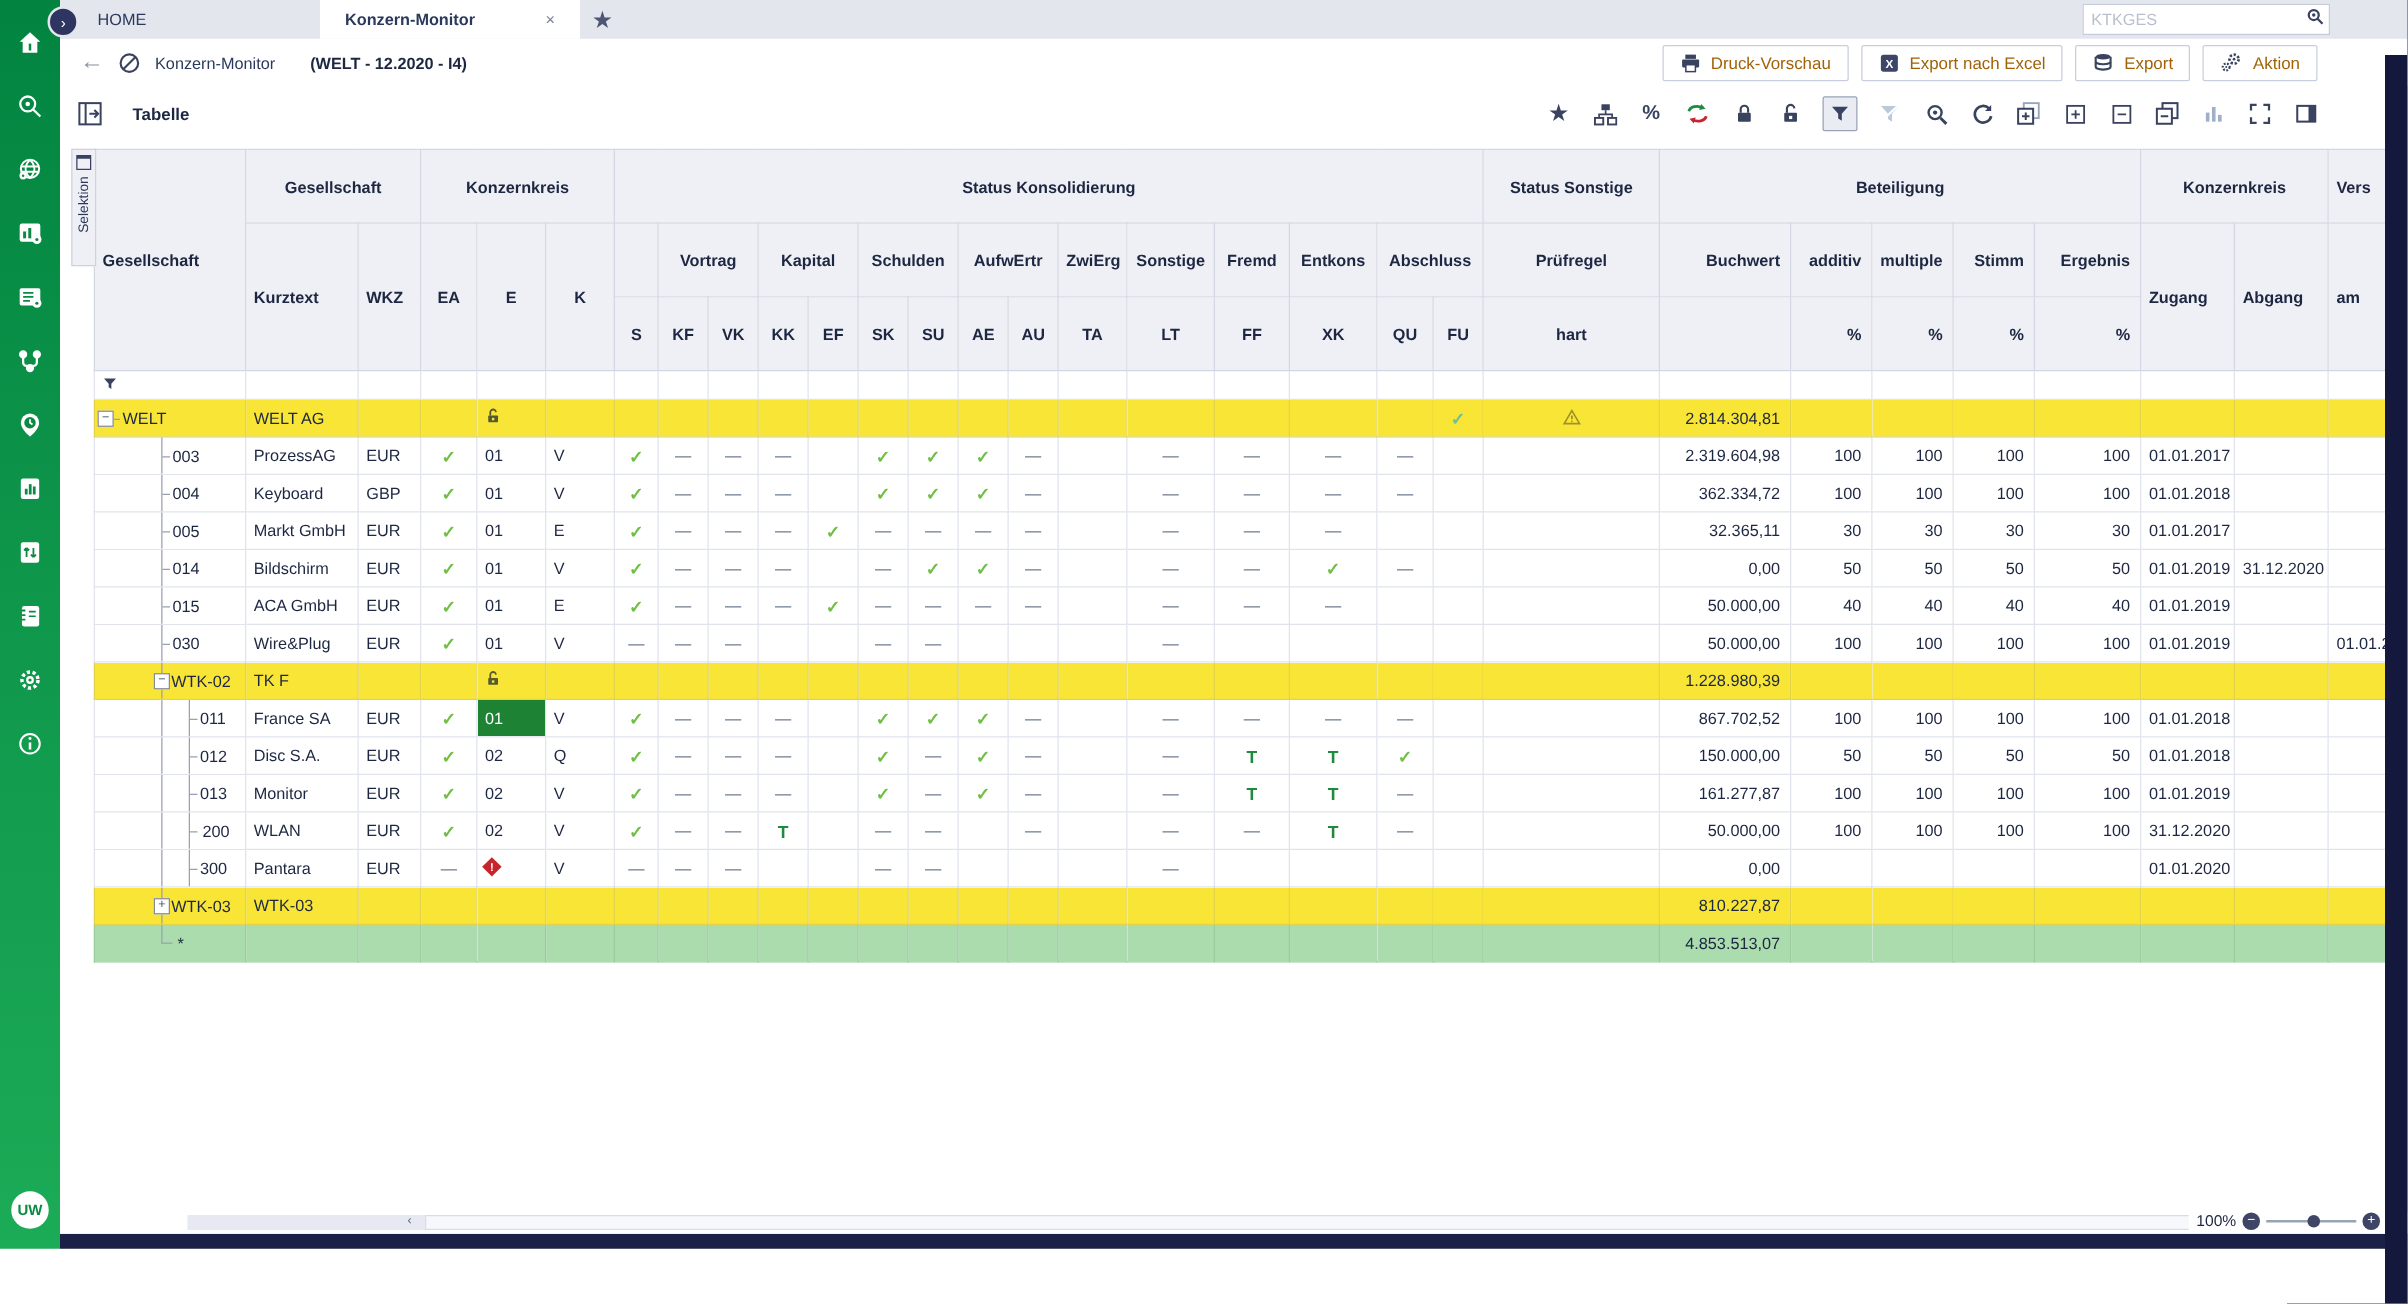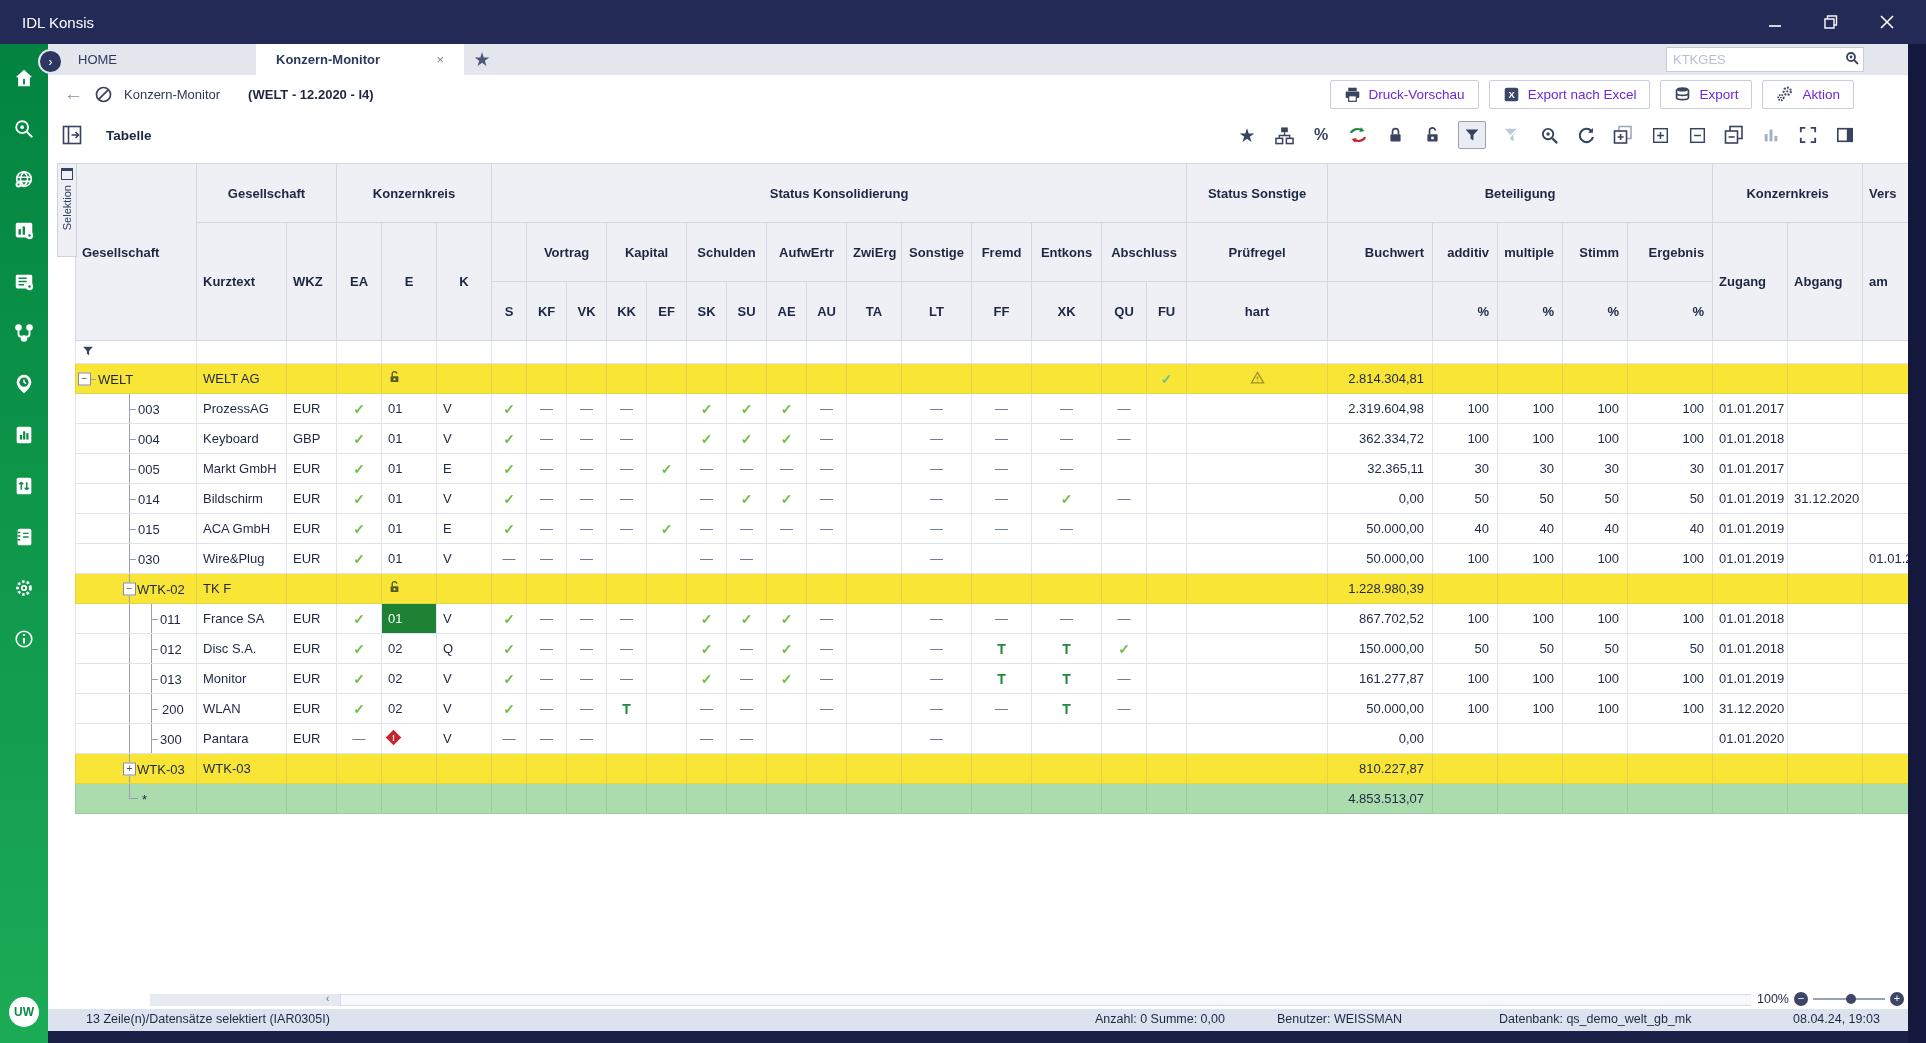--- a/index.html
+++ b/index.html
@@ -37,21 +37,21 @@
                     font-family:"Liberation Sans",sans-serif;}
   .tab-search input::placeholder{color:#b9bfcd;}
   
   .actionbar{height:38px;background:#fff;display:flex;align-items:center;padding-left:16px;flex:none;}
   .back-arrow{color:#8a92a6;font-size:19px;margin-right:12px;}
   .slash-ic{margin-right:12px;display:flex;}
   .bc-title{font-size:13px;color:#2b3a5c;}
   .bc-ctx{font-size:13px;font-weight:bold;margin-left:28px;text-align:right;}
   .action-buttons{margin-left:auto;display:flex;gap:10px;margin-right:72px;}
   .btn{height:27px;border:1px solid #c9cede;border-radius:2px;background:#fff;display:flex;
-       align-items:center;gap:8px;padding:0 13px;font-size:13.5px;color:#6d28d9;cursor:default;}
+       align-items:center;gap:8px;padding:0 13px;font-size:13.5px;color:#a16207;cursor:default;}
   
   .tablebar{height:44px;display:flex;align-items:center;padding-left:14px;flex:none;gap:12px;}
   .tbl-ic{margin-right:12px;display:flex;}
   .panel-title{font-size:13.5px;font-weight:bold;}
   .tool-icons{margin-left:auto;display:flex;gap:15px;align-items:center;margin-right:70px;}
   .tool{width:22px;height:22px;display:flex;align-items:center;justify-content:center;font-size:17px;color:#39425f;}
   .tool.active{border:1px solid #9aa2b8;background:#e9ecf3;border-radius:2px;width:26px;height:26px;}
   
   .workarea{flex:1;position:relative;padding-left:27px;padding-top:6px;}
   .sel-tab{position:absolute;left:9px;top:6px;width:18px;height:88px;background:#eef0f5;
@@ -100,41 +100,20 @@
   
   .statusbar{height:22px;background:#dde2ef;position:relative;font-size:12.5px;flex:none;}
   .sb{position:absolute;top:3px;}
   .bottomstrip{height:12px;background:#1b2047;flex:none;}
 </style>
 </head>
 <body>
 
 <div class="app">
 
-  <div class="titlebar">
-    <span>IDL Konsis</span>
-    <div class="win-controls">
-      <span class="win-btn">
-        <svg width="14" height="14">
-            <path d="M1 11h12" stroke="#fff" stroke-width="1.6"></path>
-          </svg>
-        </span>
-      <span class="win-btn">
-        <svg width="14" height="14" fill="none" stroke="#fff" stroke-width="1.4">
-          <rect x="3.5" y="1" width="9" height="9"></rect>
-            <rect x="1" y="4" width="9" height="9" fill="#242a56"></rect>
-          </svg>
-        </span>
-      <span class="win-btn">
-        <svg width="14" height="14">
-            <path d="M1 1l12 12M13 1L1 13" stroke="#fff" stroke-width="1.6"></path>
-          </svg>
-        </span>
-    </div>
-  </div>
 
   <div class="body-row">
 
     <div class="sidebar" id="sidebar">
       <div class="side-ic">
           <svg width="22" height="22" viewBox="0 0 24 24" fill="#fff">
             <path d="M12 3l9 8.3h-2.6V21h-12.8v-9.7H3z"></path>
             <rect x="10.9" y="13" width="2.2" height="6" fill="#0c8a45"></rect>
           </svg>
         </div>
@@ -1147,24 +1126,17 @@
         <div class="zoomctl">
           <span>100%</span>
           <span class="zc-btn">−</span>
           <span class="zc-slider">
             <span class="zc-dot"></span>
             </span>
           <span class="zc-btn">+</span>
         </div>
       </div>
 
-      <div class="statusbar">
-        <span class="sb" style="left:38px">13 Zeile(n)/Datensätze selektiert (IAR0305I)</span>
-        <span class="sb" style="left:1047px">Anzahl: 0 Summe: 0,00</span>
-        <span class="sb" style="left:1229px">Benutzer: WEISSMAN</span>
-        <span class="sb" style="left:1451px">Datenbank: qs_demo_welt_gb_mk</span>
-        <span class="sb" style="left:1745px">08.04.24, 19:03</span>
-      </div>
       <div class="bottomstrip"></div>
     </div>
     <div class="rightstrip"></div>
   </div>
 </div>
 
 </body></html>

